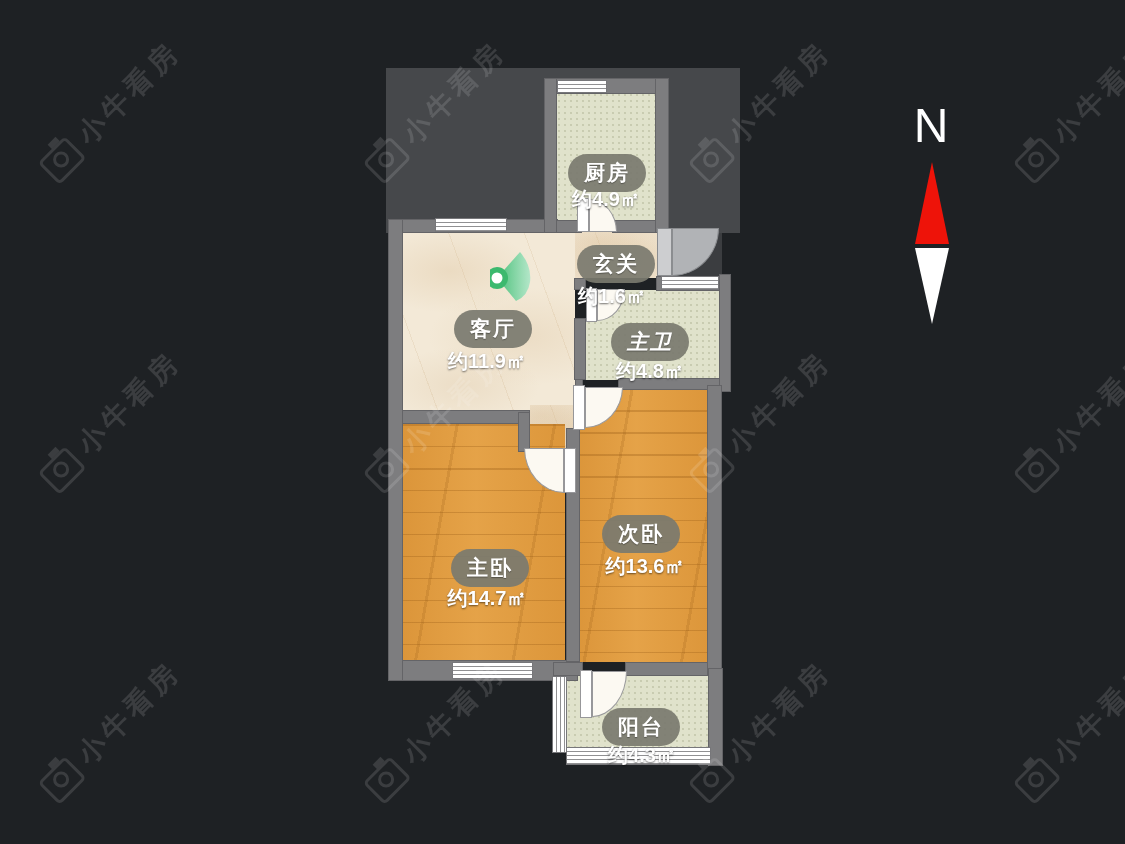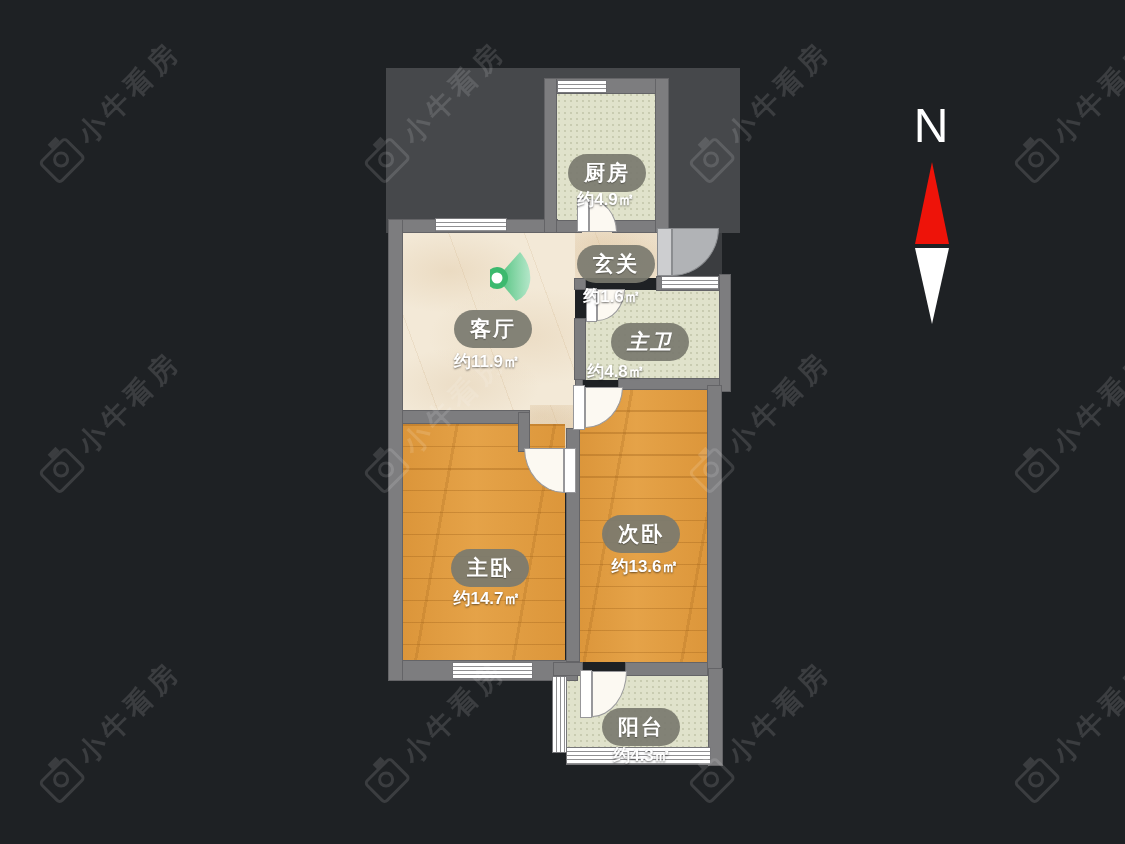--- a/index.html
+++ b/index.html
@@ -44,21 +44,21 @@
   
   .pill{
     transform:translate(-50%,-50%);
     background:rgba(121,121,111,.92);
     color:#fff;font-size:21px;font-weight:700;letter-spacing:2px;
     padding:5px 16px;border-radius:22px;white-space:nowrap;
     text-shadow:0 1px 1px rgba(0,0,0,.35);
   }
   .area-label{
     transform:translate(-50%,-50%);
-    color:#fff;font-size:17px;font-weight:600;white-space:nowrap;
+    color:#fff;font-size:20px;font-weight:600;white-space:nowrap;
     text-shadow:0 1px 2px rgba(0,0,0,.55);
   }
   
   .compass-n{
     transform:translate(-50%,-50%);
     color:#fff;font-size:48px;font-weight:500;line-height:1;
   }
   
   .wm{
     width:250px;height:44px;
@@ -153,21 +153,21 @@
   <div class="abs pill" style="left:607px;top:173px;">厨房</div>
   <div class="abs area-label" style="left:606px;top:199px;">约4.9㎡</div>
 
   <div class="abs pill" style="left:616px;top:264px;">玄关</div>
   <div class="abs area-label" style="left:612px;top:296px;">约1.6㎡</div>
 
   <div class="abs pill" style="left:493px;top:329px;">客厅</div>
   <div class="abs area-label" style="left:487px;top:361px;">约11.9㎡</div>
 
   <div class="abs pill" style="left:650px;top:342px;font-style:italic;">主卫</div>
-  <div class="abs area-label" style="left:616px;top:371px;">约4.8㎡</div>
+  <div class="abs area-label" style="left:650px;top:371px;">约4.8㎡</div>
 
   <div class="abs pill" style="left:490px;top:568px;">主卧</div>
   <div class="abs area-label" style="left:487px;top:598px;">约14.7㎡</div>
 
   <div class="abs pill" style="left:641px;top:534px;">次卧</div>
   <div class="abs area-label" style="left:645px;top:566px;">约13.6㎡</div>
 
   <div class="abs pill" style="left:641px;top:727px;">阳台</div>
   <div class="abs area-label" style="left:642px;top:755px;">约4.3㎡</div>
 

